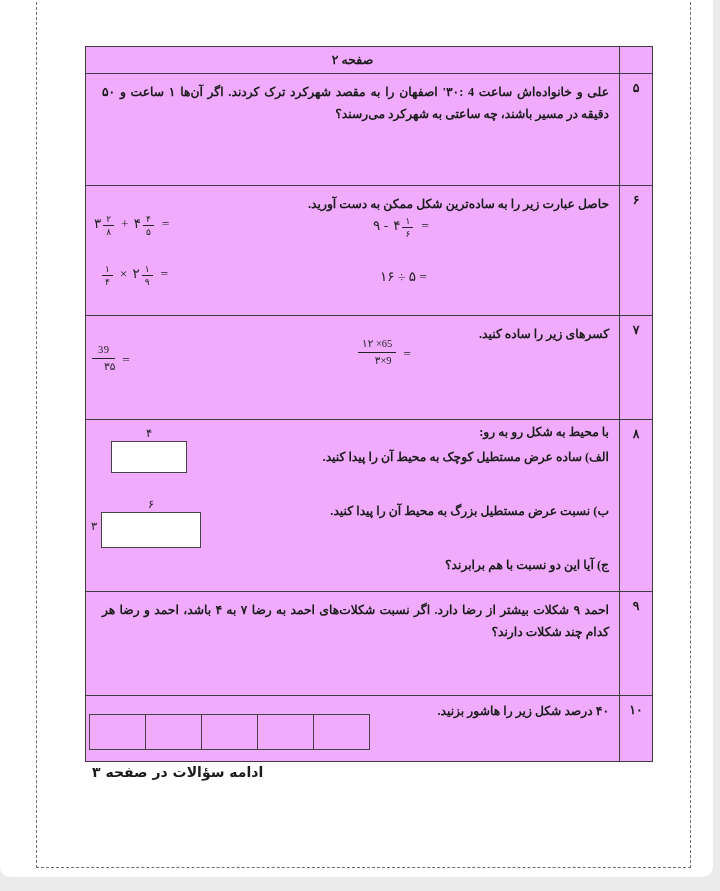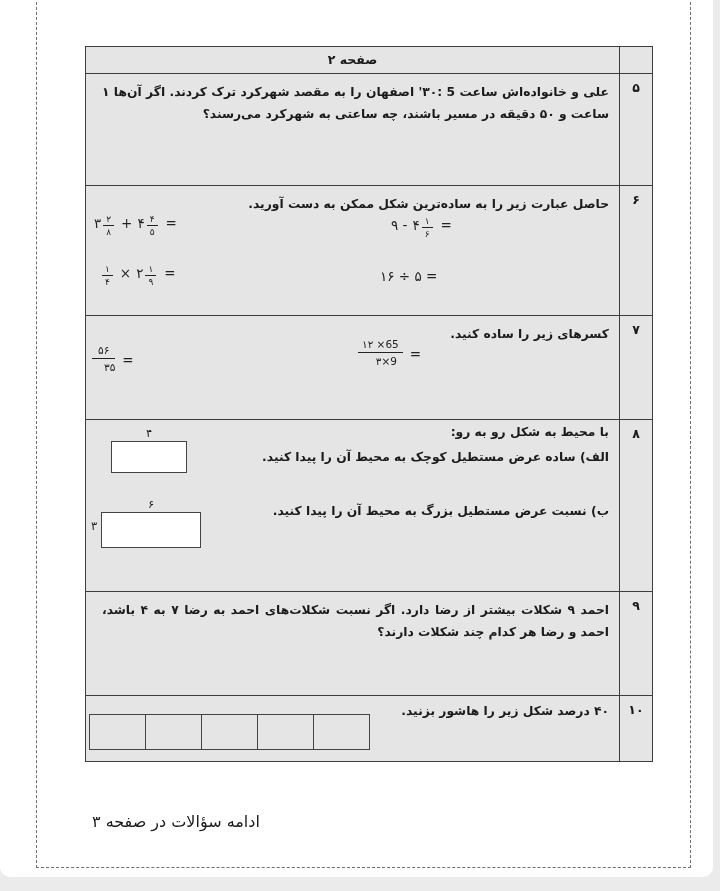--- a/index.html
+++ b/index.html
@@ -11,21 +11,21 @@
   .page{
     position:absolute;left:0;top:0;width:713px;height:877px;background:#ffffff;
     border-radius:0 0 10px 10px;
   }
   .dashed-frame{
     position:absolute;left:36px;top:-8px;width:655px;height:876px;
     border:1.5px dashed #6e6e6e;box-sizing:border-box;
   }
   .exam-table{
     position:absolute;left:85px;top:46px;width:568px;
-    border:1.3px solid #3d3d3d;box-sizing:border-box;background:#e5e5e5;
+    border:1.3px solid #3d3d3d;box-sizing:border-box;background:#f0abfc;font-family:Liberation Serif, serif;
   }
   .t-row{display:flex;box-sizing:border-box;border-top:1.2px solid #3d3d3d;}
   .t-row:first-child{border-top:none;}
   .cell-main{flex:1;position:relative;box-sizing:border-box;overflow:hidden;}
   .cell-no{
     width:33px;box-sizing:border-box;border-left:1.2px solid #3d3d3d;
     text-align:center;font-weight:700;font-size:12.5px;padding-top:6px;
   }
   .header-cell{
     text-align:center;font-weight:700;font-size:12.5px;padding-top:5px;
@@ -65,76 +65,77 @@
   }
   .rect-label{
     position:absolute;font-size:11.5px;font-weight:400;color:#222;text-align:center;
   }
   .strip{
     position:absolute;border:1.3px solid #444;box-sizing:border-box;display:flex;
   }
   .strip-cell{flex:1;border-left:1.2px solid #444;box-sizing:border-box;}
   .strip-cell:first-child{border-left:none;}
   .footer-note{
-    position:absolute;left:92px;top:764px;direction:rtl;font-weight:400;
-    font-size:16px;white-space:nowrap;margin-top:48px;
+    position:absolute;left:92px;top:764px;direction:rtl;font-weight:700;
+    font-size:14px;white-space:nowrap;
   }
 </style>
 </head>
 <body>
 
 <div class="canvas">
   <div class="page">
     <div class="dashed-frame"></div>
 
     <div class="exam-table">
 
       <div class="t-row" style="height:26px">
         <div class="cell-main header-cell" dir="rtl">صفحه ۲</div>
         <div class="cell-no"></div>
       </div>
 
       <div class="t-row" style="height:112px">
         <div class="cell-main">
-          <div class="q-text justify">علی و خانواده‌اش ساعت 5 :۳۰' اصفهان را به مقصد شهرکرد ترک کردند. اگر آن‌ها ۱ ساعت و ۵۰ دقیقه در مسیر باشند، چه ساعتی به شهرکرد می‌رسند؟</div>
+          <div class="q-text justify">علی و خانواده‌اش ساعت 4 :۳۰' اصفهان را به مقصد شهرکرد ترک کردند. اگر آن‌ها ۱ ساعت و ۵۰ دقیقه در مسیر باشند، چه ساعتی به شهرکرد می‌رسند؟</div>
         </div>
         <div class="cell-no">۵</div>
       </div>
 
       <div class="t-row" style="height:130px">
         <div class="cell-main">
           <div class="q-text">حاصل عبارت زیر را به ساده‌ترین شکل ممکن به دست آورید.</div>
 
           <span class="mexp" style="left:8px;top:28px"><span>۳</span><span class="frac"><span class="fnum">۲</span><span class="fden">۸</span></span><span class="op">+</span><span>۴</span><span class="frac"><span class="fnum">۴</span><span class="fden">۵</span></span><span class="eq">=</span></span>
 
-          <span class="mexp" style="left:305px;top:30px"><span>۹ -</span><span style="margin-left:5px">۴</span><span class="frac"><span class="fnum">۱</span><span class="fden">۶</span></span><span class="eq">=</span></span>
+          <span class="mexp" style="left:287px;top:30px"><span>۹ -</span><span style="margin-left:5px">۴</span><span class="frac"><span class="fnum">۱</span><span class="fden">۶</span></span><span class="eq">=</span></span>
 
           <span class="mexp" style="left:14px;top:78px"><span class="frac"><span class="fnum">۱</span><span class="fden">۴</span></span><span class="op">×</span><span>۲</span><span class="frac"><span class="fnum">۱</span><span class="fden">۹</span></span><span class="eq">=</span></span>
 
           <span class="mexp" style="left:294px;top:82px">۱۶ ÷ ۵ =</span>
         </div>
         <div class="cell-no">۶</div>
       </div>
 
       <div class="t-row" style="height:104px">
         <div class="cell-main">
           <div class="q-text">کسرهای زیر را ساده کنید.</div>
 
           <span class="mexp" style="left:272px;top:22px"><span class="bigfrac"><span class="fnum">۱۲ ×65</span><span class="fden">۳×9</span></span><span class="eq-big">=</span></span>
 
-          <span class="mexp" style="left:6px;top:28px"><span class="bigfrac"><span class="fnum">۵۶</span><span class="fden">۳۵</span></span><span class="eq-big">=</span></span>
+          <span class="mexp" style="left:6px;top:28px"><span class="bigfrac"><span class="fnum">39</span><span class="fden">۳۵</span></span><span class="eq-big">=</span></span>
         </div>
         <div class="cell-no">۷</div>
       </div>
 
       <div class="t-row" style="height:172px">
         <div class="cell-main">
           <div class="abs-line" style="top:5px">با محیط  به شکل رو به رو:</div>
           <div class="abs-line" style="top:30px">الف) ساده عرض مستطیل کوچک به محیط آن را پیدا کنید.</div>
           <div class="abs-line" style="top:84px">ب) نسبت عرض مستطیل بزرگ به محیط آن را پیدا کنید.</div>
+          <div class="abs-line" style="top:138px">ج) آیا این دو نسبت با هم برابرند؟</div>
 
           <div class="rect-label" style="left:25px;top:6px;width:76px">۴</div>
           <div class="rect" style="left:25px;top:21px;width:76px;height:32px"></div>
 
           <div class="rect-label" style="left:15px;top:77px;width:100px">۶</div>
           <div class="rect-label" style="left:3px;top:99px;width:10px">۳</div>
           <div class="rect" style="left:15px;top:92px;width:100px;height:36px"></div>
         </div>
         <div class="cell-no">۸</div>
       </div>

